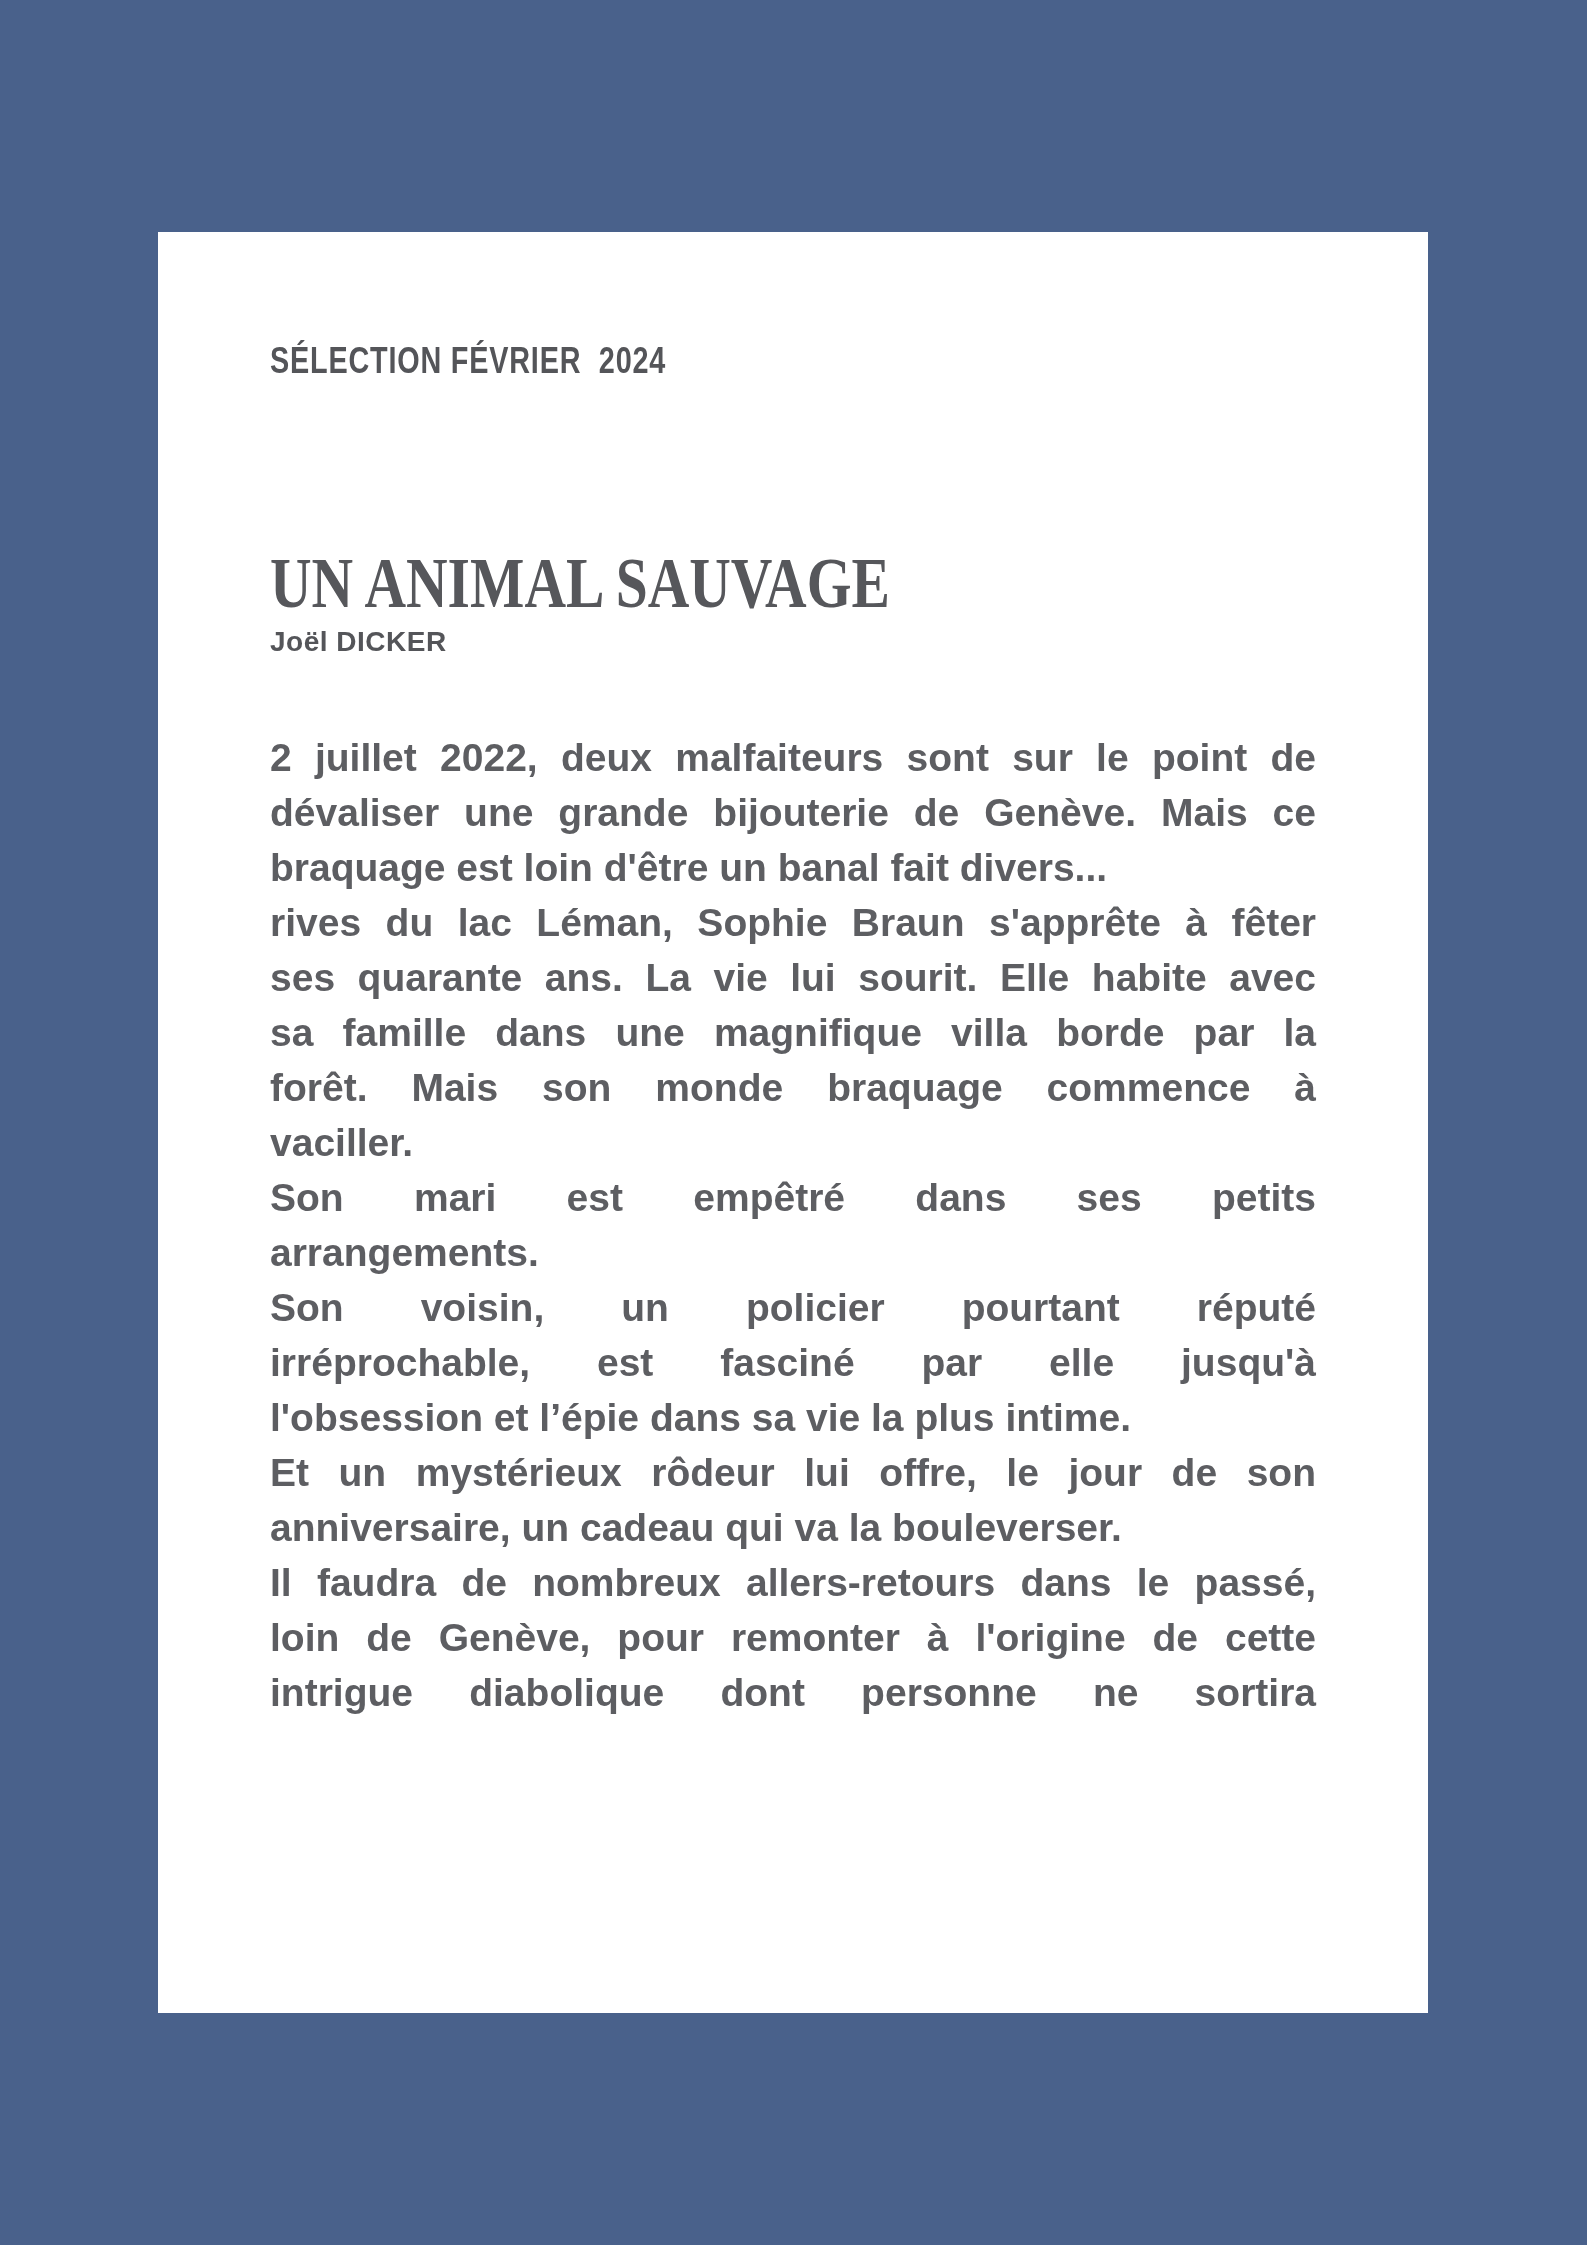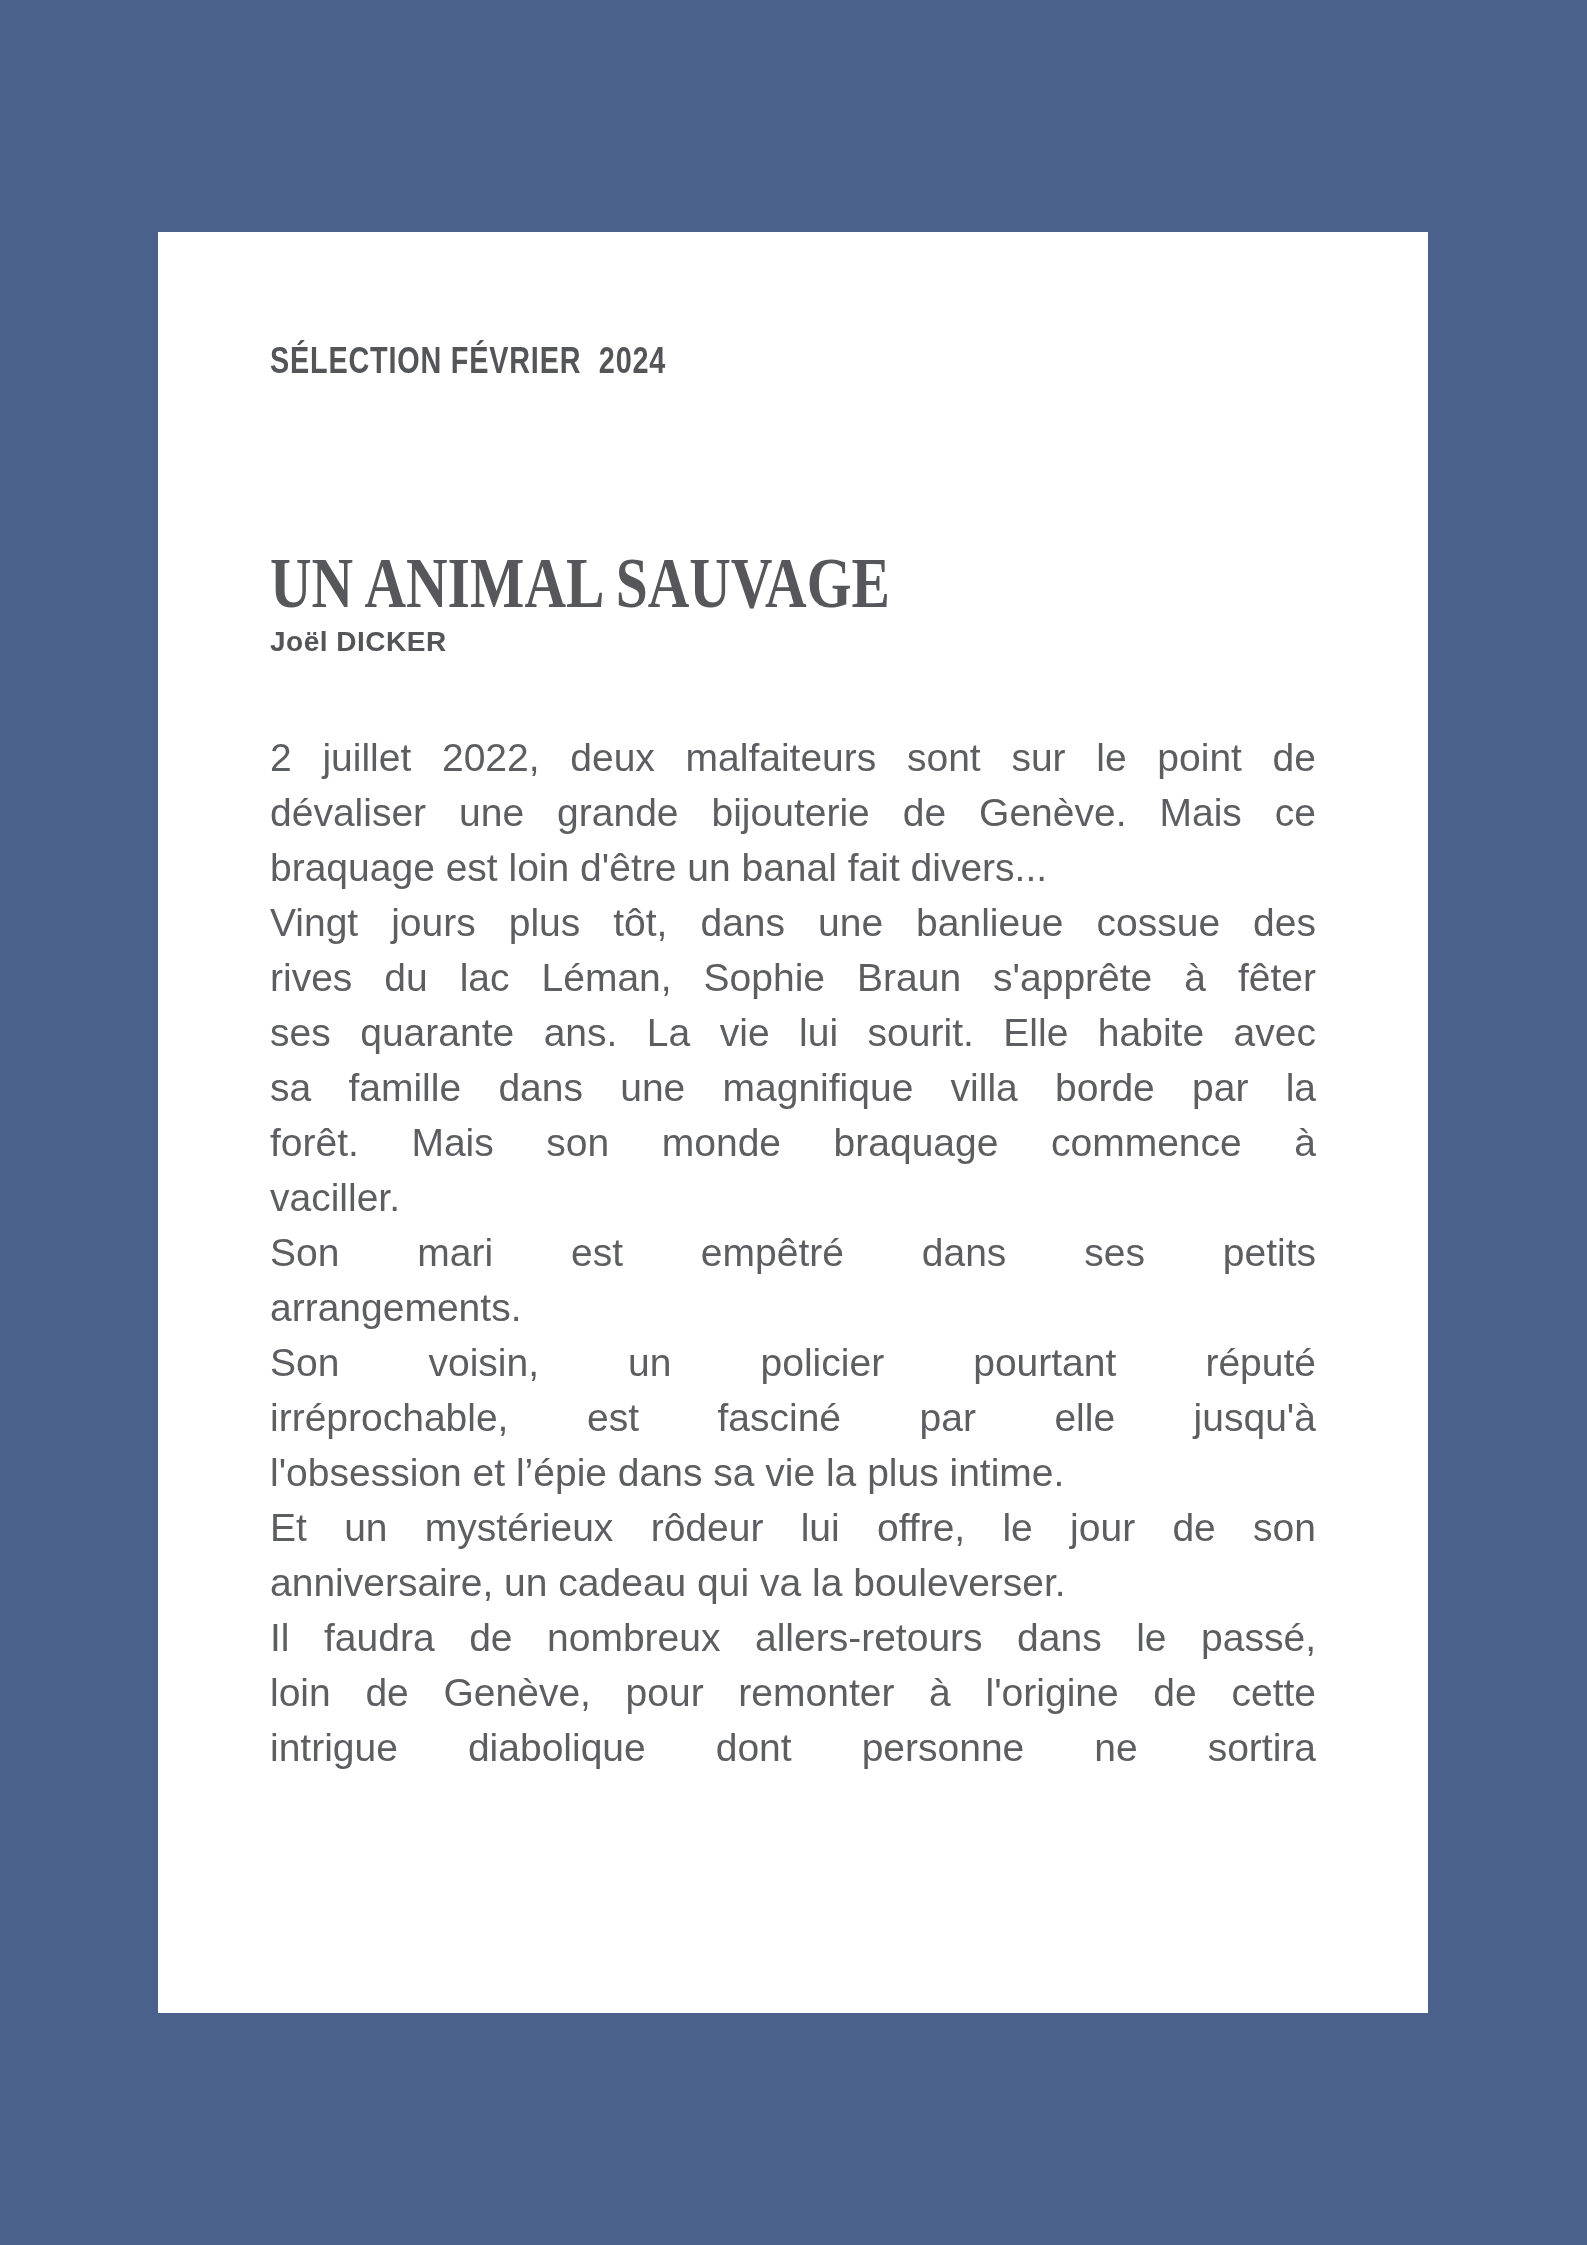--- a/index.html
+++ b/index.html
@@ -53,20 +53,21 @@
     font-weight: bold;
     color: #545559;
     letter-spacing: 0.5px;
   }
   .synopsis {
     margin-top: 72px;
     width: 1046px;
     font-size: 39px;
     line-height: 55px;
     color: #5D5E62;
+    font-weight: bold;
   }
   .synopsis .line {
     text-align: justify;
     text-align-last: justify;
   }
   .synopsis .line.last {
     text-align: left;
     text-align-last: left;
   }
 </style>
@@ -74,21 +75,20 @@
 <body>
 
 <div class="card">
   <div class="eyebrow">SÉLECTION FÉVRIER  2024</div>
   <h1 class="title">UN ANIMAL SAUVAGE</h1>
   <div class="author">Joël DICKER</div>
   <div class="synopsis" id="synopsis">
       <div class="line">2 juillet 2022, deux malfaiteurs sont sur le point de</div>
       <div class="line">dévaliser une grande bijouterie de Genève. Mais ce</div>
       <div class="line last">braquage est loin d'être un banal fait divers...</div>
-      <div class="line">Vingt jours plus tôt, dans une banlieue cossue des</div>
       <div class="line">rives du lac Léman, Sophie Braun s'apprête à fêter</div>
       <div class="line">ses quarante ans. La vie lui sourit. Elle habite avec</div>
       <div class="line">sa famille dans une magnifique villa borde par la</div>
       <div class="line">forêt. Mais son monde braquage commence à</div>
       <div class="line last">vaciller.</div>
       <div class="line">Son mari est empêtré dans ses petits</div>
       <div class="line last">arrangements.</div>
       <div class="line">Son voisin, un policier pourtant réputé</div>
       <div class="line">irréprochable, est fasciné par elle jusqu'à</div>
       <div class="line last">l'obsession et l’épie dans sa vie la plus intime.</div>

